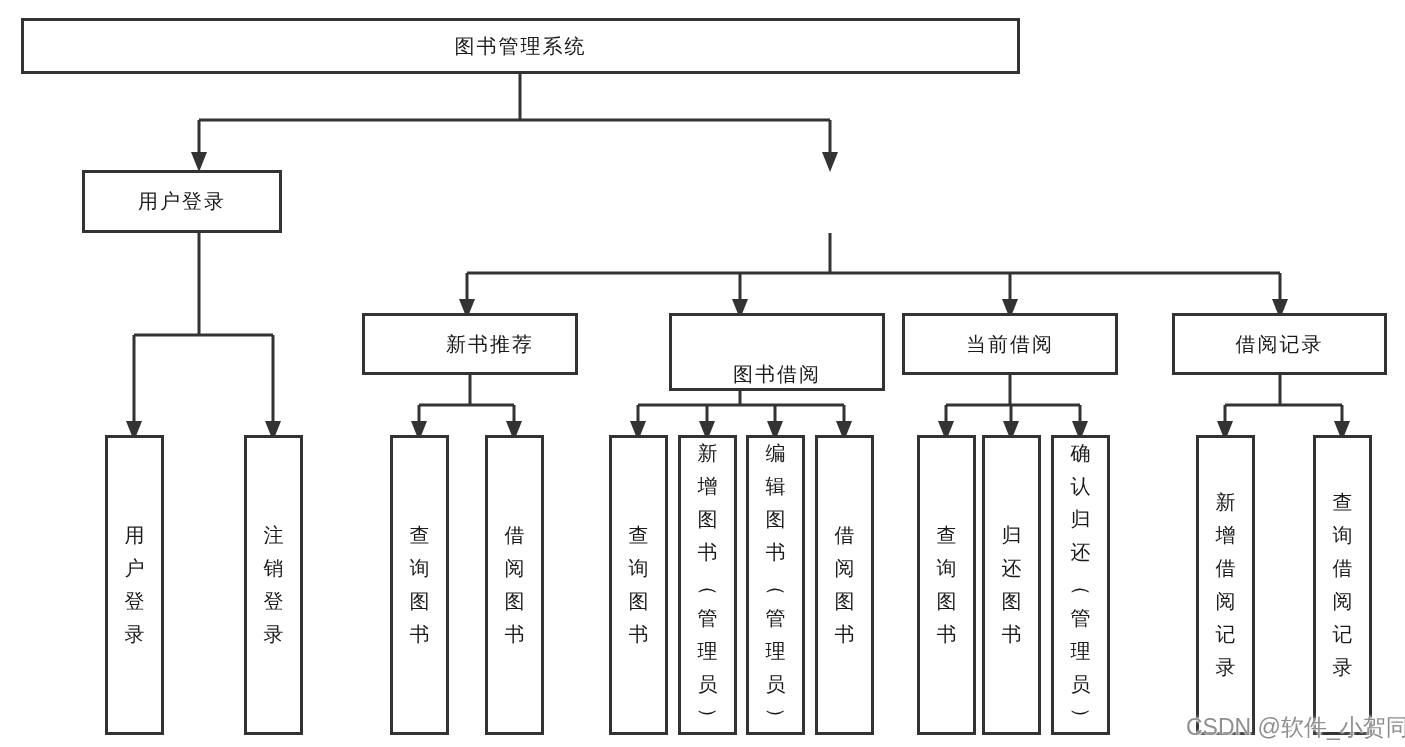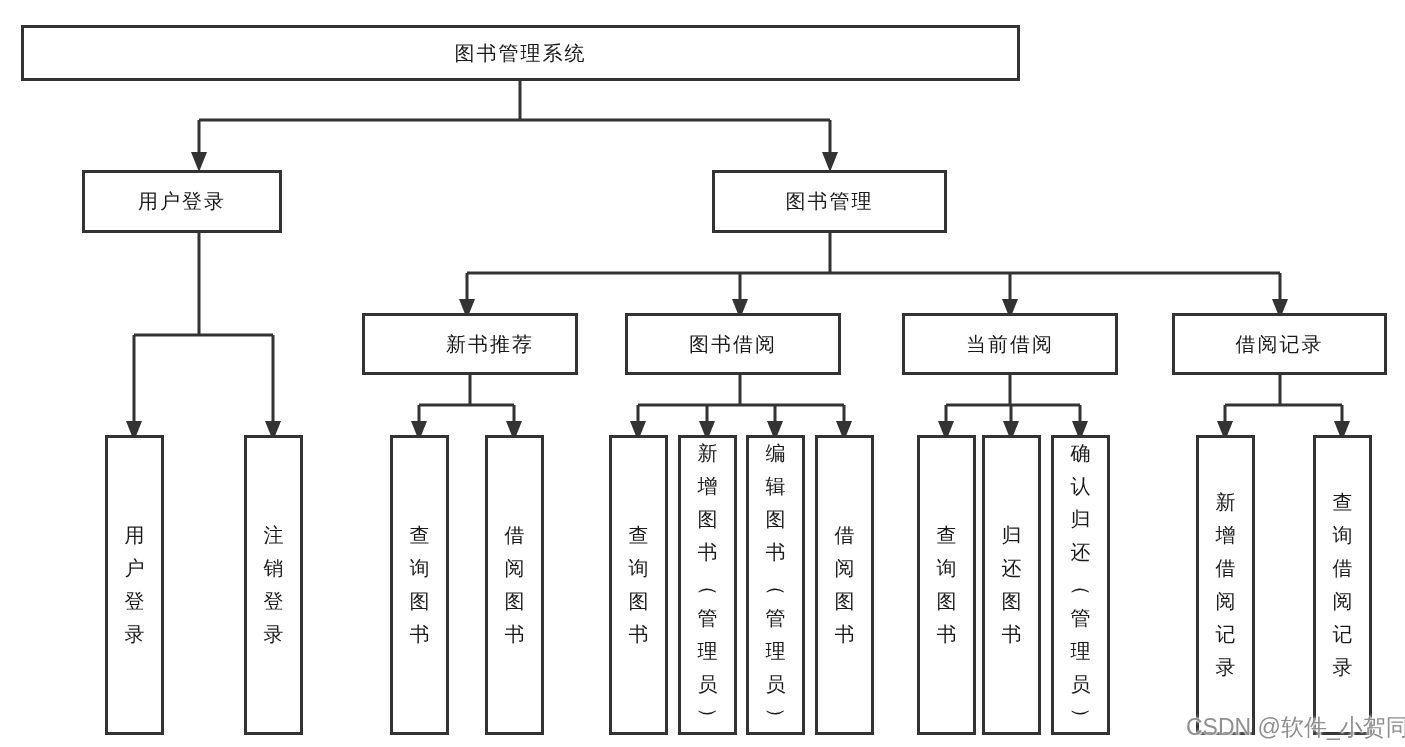--- a/index.html
+++ b/index.html
@@ -43,35 +43,32 @@
       M1002 299 L1018 299 L1010 319 Z  M1272 299 L1288 299 L1280 319 Z
       M126 421 L142 421 L134 441 Z  M265 421 L281 421 L273 441 Z
       M411 421 L427 421 L419 441 Z  M506 421 L522 421 L514 441 Z
       M630 421 L646 421 L638 441 Z  M699 421 L715 421 L707 441 Z
       M767 421 L783 421 L775 441 Z  M836 421 L852 421 L844 441 Z
       M938 421 L954 421 L946 441 Z  M1003 421 L1019 421 L1011 441 Z
       M1072 421 L1088 421 L1080 441 Z  M1217 421 L1233 421 L1225 441 Z
       M1334 421 L1350 421 L1342 441 Z"></path>
   </svg>
 
-  <div class="node" style="left:21px; top:25px; width:999px; height:56px;">
+  <div class="node" style="left:21px; top:18px; width:999px; height:56px;">
     <span class="label">图书管理系统</span>
   </div>
 
   <div class="node" style="left:82px; top:170px; width:200px; height:63px;">
     <span class="label">用户登录</span>
   </div>
-  <div class="node" style="left:712px; top:170px; width:235px; height:63px;">
-    <span class="label">图书管理</span>
-  </div>
 
   <div class="node" style="left:362px; top:313px; width:216px; height:62px;padding-left:40px;">
     <span class="label">新书推荐</span>
   </div>
-  <div class="node" style="left:625px; top:313px; width:216px; height:62px;">
+  <div class="node" style="left:669px; top:313px; width:216px; height:78px;align-items:flex-end;">
     <span class="label">图书借阅</span>
   </div>
   <div class="node" style="left:902px; top:313px; width:216px; height:62px;font-family:Liberation Mono, monospace;">
     <span class="label">当前借阅</span>
   </div>
   <div class="node" style="left:1172px; top:313px; width:215px; height:62px;">
     <span class="label">借阅记录</span>
   </div>
 
   <div class="node v" style="left:105px; top:435px; width:59px; height:300px;">

